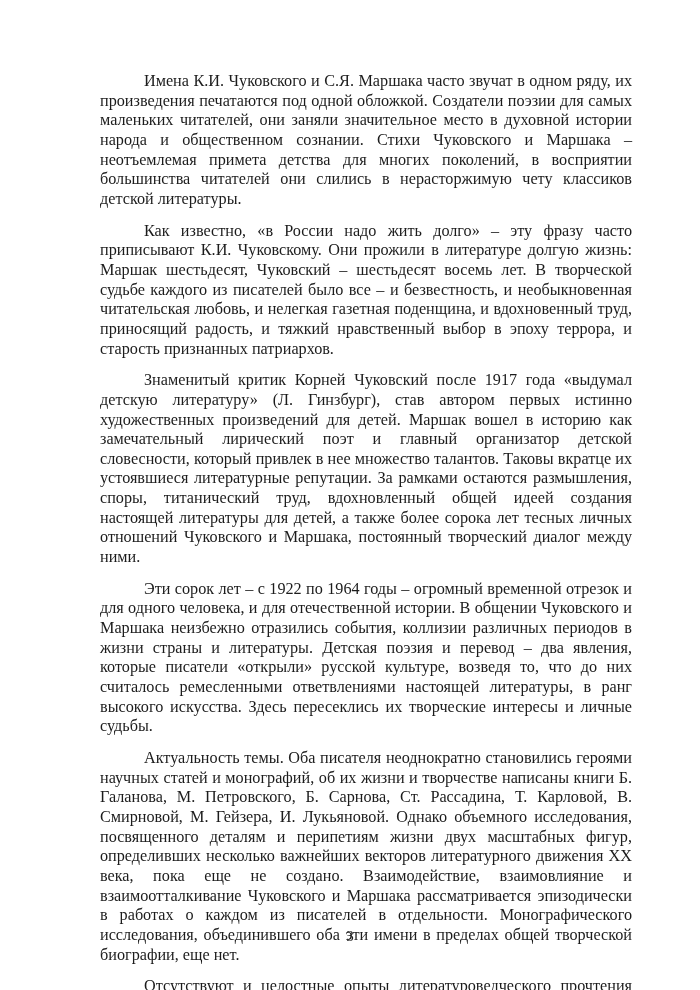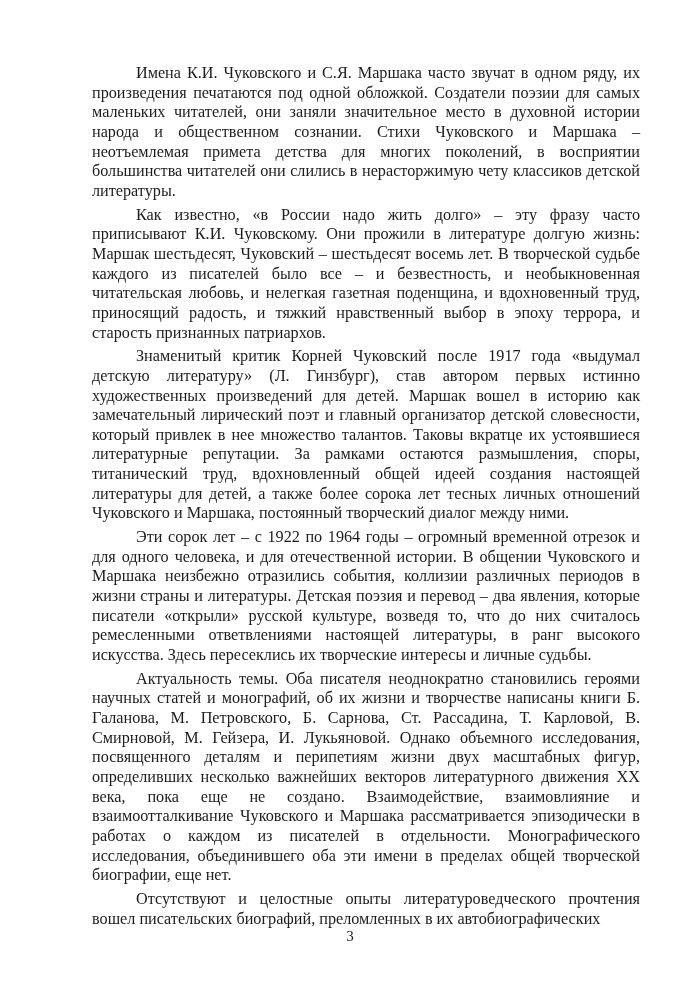--- a/index.html
+++ b/index.html
@@ -19,21 +19,21 @@
     left: 88px;
     top: 60px;
     width: 556px;
     font-family: "Liberation Serif", "DejaVu Serif", serif;
     font-size: 16.2px;
     line-height: 19.65px;
     color: #1c1c1c;
     text-align: justify;
   }
   .content p {
-    margin: 4px;
+    margin: 12px;
     padding: 0;
     text-indent: 44px;
   }
   .content p b {
     font-weight: normal;
   }
   .page-number {
     position: absolute;
     left: 0;
     top: 928px;

